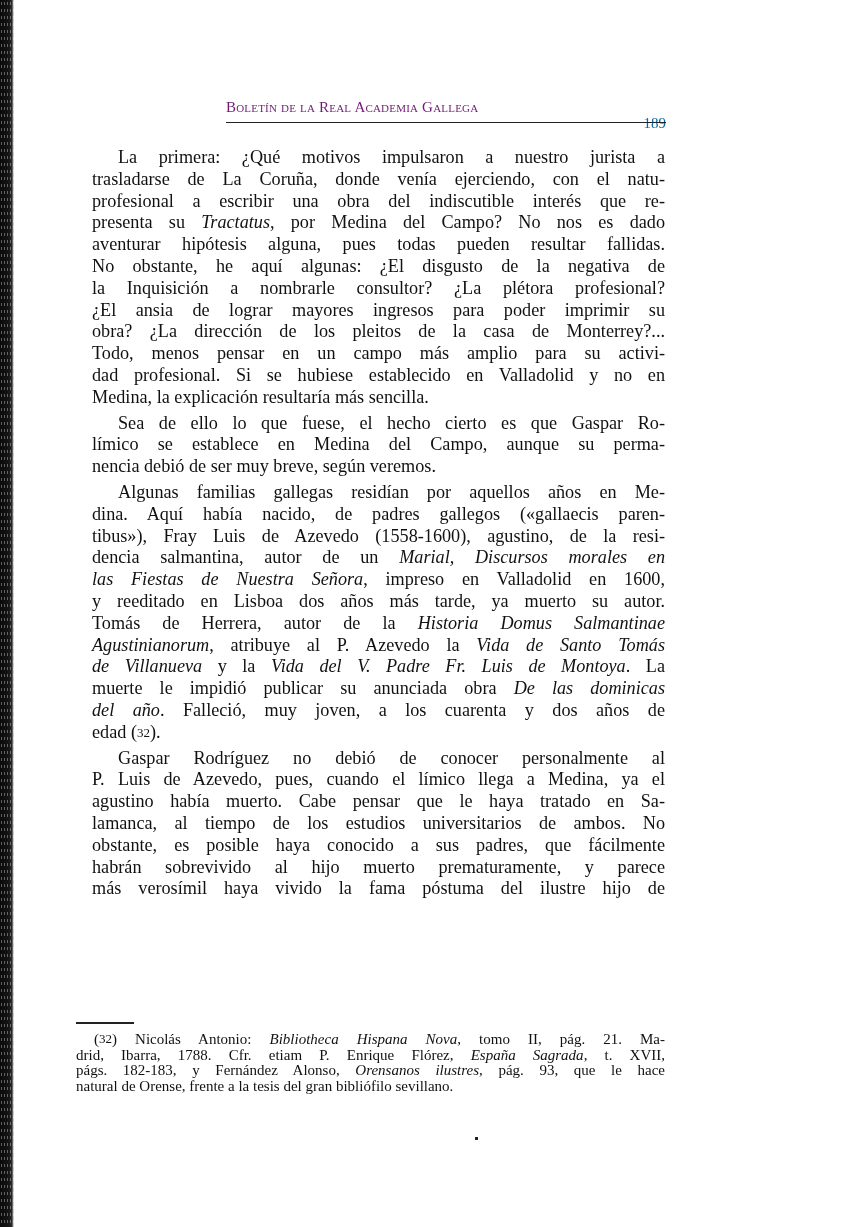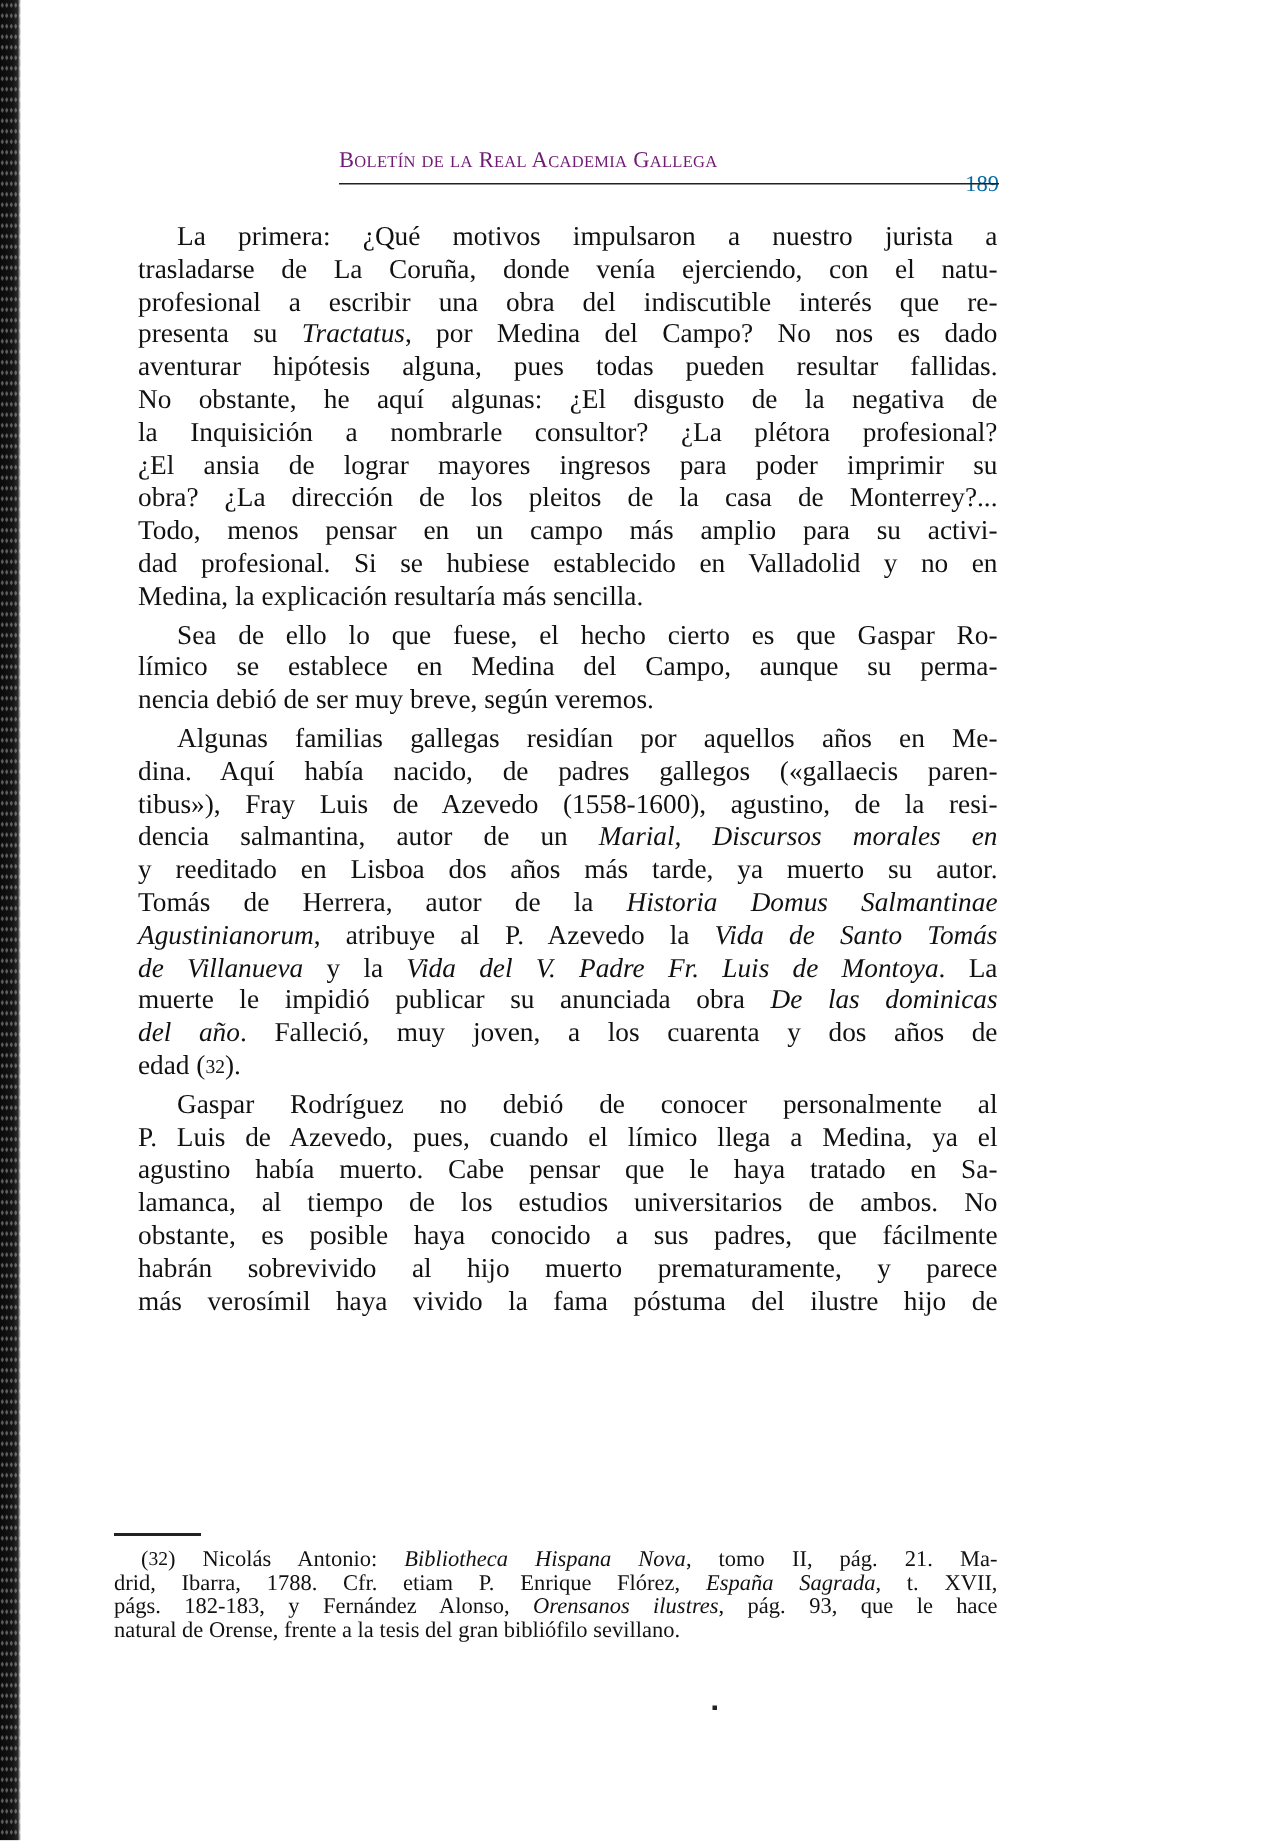--- a/index.html
+++ b/index.html
@@ -81,20 +81,21 @@
   <div class="para" style="text-indent: 0px;">
       <span class="line" style="padding-left: 26px;">Sea de ello lo que fuese, el hecho cierto es que Gaspar Ro-</span>
       <span class="line">límico se establece en Medina del Campo, aunque su perma-</span>
       <span class="line last">nencia debió de ser muy breve, según veremos.</span>
     </div>
   <div class="para" style="text-indent: 0px;">
       <span class="line" style="padding-left: 26px;">Algunas familias gallegas residían por aquellos años en Me-</span>
       <span class="line">dina. Aquí había nacido, de padres gallegos («gallaecis paren-</span>
       <span class="line">tibus»), Fray Luis de Azevedo (1558-1600), agustino, de la resi-</span>
       <span class="line">dencia salmantina, autor de un <i>Marial, Discursos morales en</i></span>
+      <span class="line"><i>las Fiestas de Nuestra Señora</i>, impreso en Valladolid en 1600,</span>
       <span class="line">y reeditado en Lisboa dos años más tarde, ya muerto su autor.</span>
       <span class="line">Tomás de Herrera, autor de la <i>Historia Domus Salmantinae</i></span>
       <span class="line"><i>Agustinianorum</i>, atribuye al P. Azevedo la <i>Vida de Santo Tomás</i></span>
       <span class="line"><i>de Villanueva</i> y la <i>Vida del V. Padre Fr. Luis de Montoya</i>. La</span>
       <span class="line">muerte le impidió publicar su anunciada obra <i>De las dominicas</i></span>
       <span class="line"><i>del año</i>. Falleció, muy joven, a los cuarenta y dos años de</span>
       <span class="line last">edad (<span class="fn-ref">32</span>).</span>
     </div>
   <div class="para" style="text-indent: 0px;">
       <span class="line" style="padding-left: 26px;">Gaspar Rodríguez no debió de conocer personalmente al</span>

